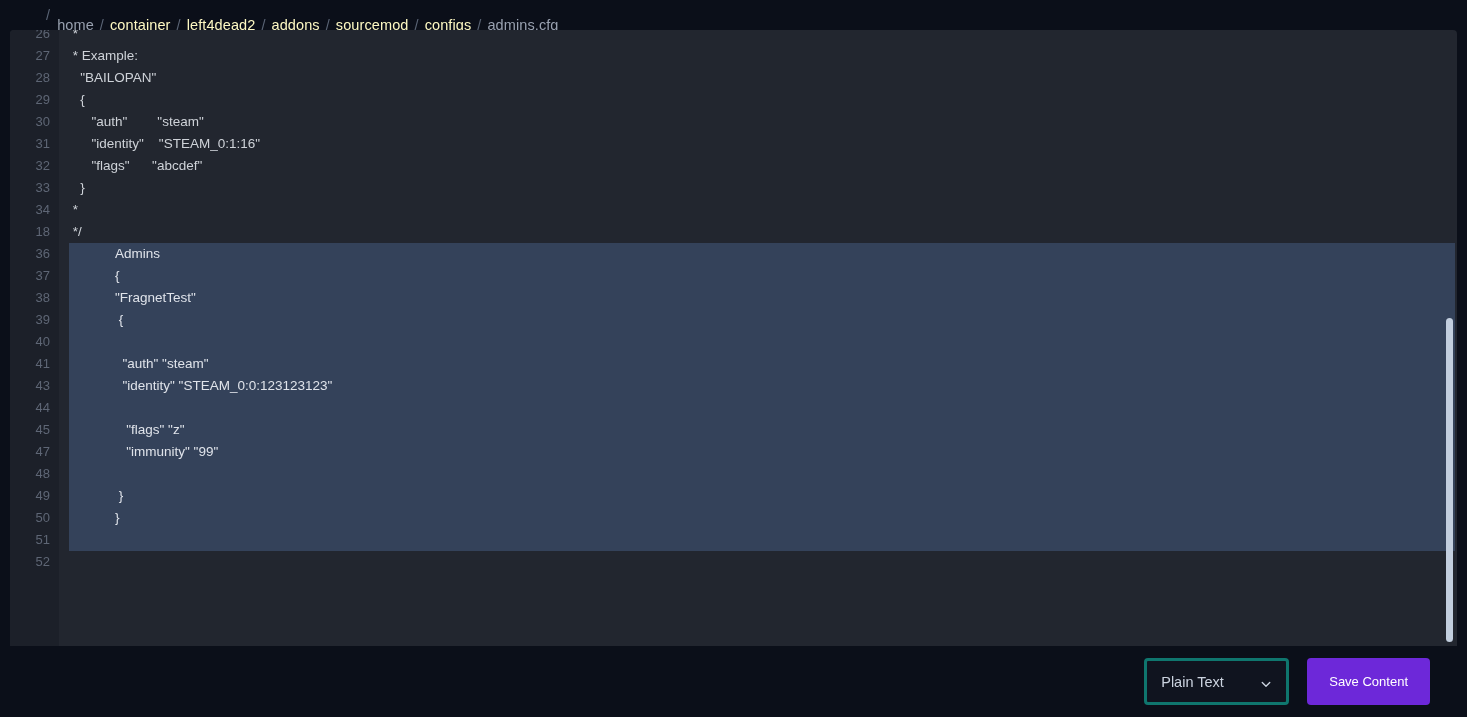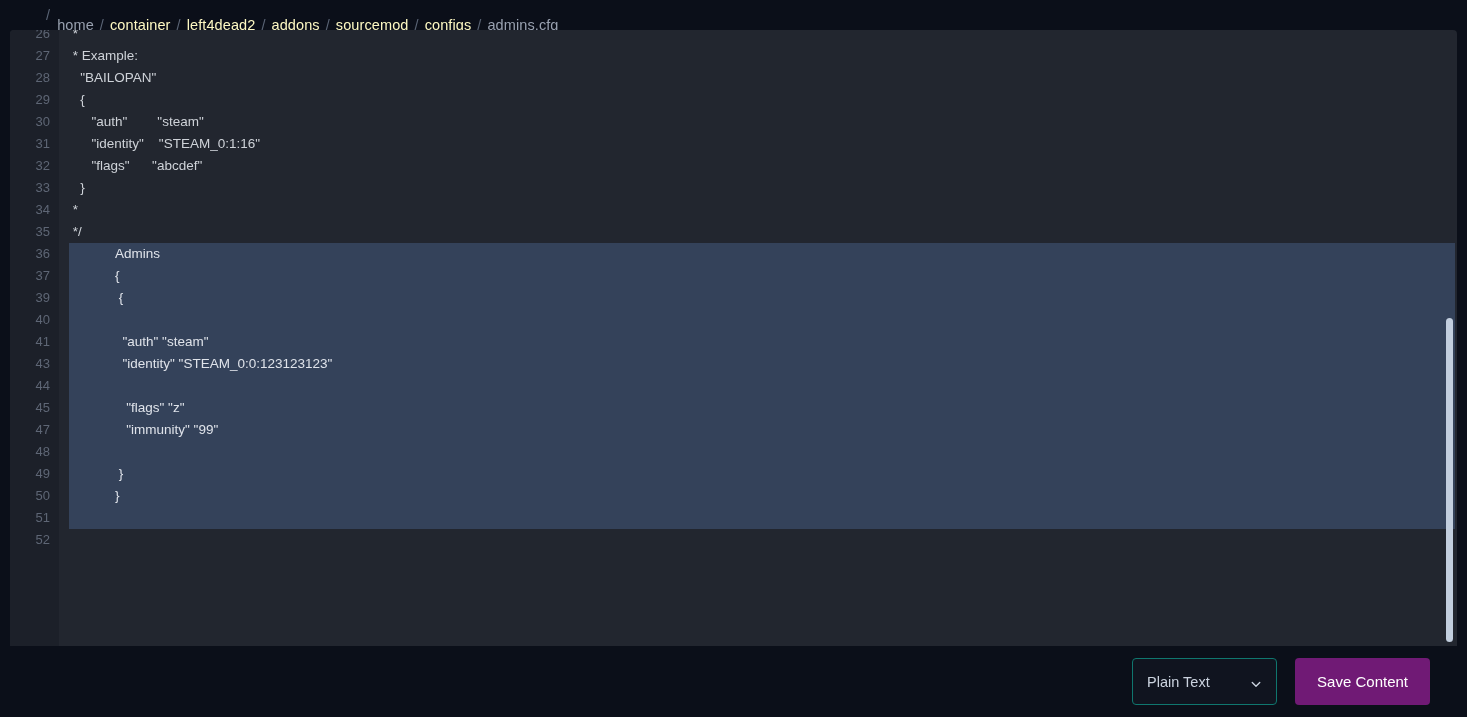--- a/index.html
+++ b/index.html
@@ -145,21 +145,21 @@
     justify-content: flex-end;
     padding-right: 37px;
     gap: 18px;
     background: #0b0f19;
   }
 
   .select-box {
     position: relative;
     width: 145px;
     height: 47px;
-    border: 1px solid #0f766e;
+    border: 3px solid #0f766e;
     border-radius: 4px;
     background: #10141f;
     display: flex;
     align-items: center;
     padding: 0 14px;
     cursor: pointer;
   }
   .select-label {
     color: #cbd3df;
     font-size: 14.5px;
@@ -168,23 +168,23 @@
   .chev {
     width: 12px;
     height: 12px;
     flex: none;
     color: #cbd3df;
   }
 
   .save-btn {
     height: 47px;
     padding: 0 22px;
-    background: #701a75;
+    background: #6d28d9;
     color: #ffffff;
-    font-size: 15px;
+    font-size: 13px;
     border: none;
     border-radius: 4px;
     cursor: pointer;
     font-family: "Liberation Sans", sans-serif;
     display: flex;
     align-items: center;
   }
 </style>
 </head>
 <body>
@@ -216,23 +216,24 @@
       <div class="code-rows" id="code-rows">
           <div class="row"><span class="ln">26</span><span class="txt"> *</span></div>
           <div class="row"><span class="ln">27</span><span class="txt"> * Example:</span></div>
           <div class="row"><span class="ln">28</span><span class="txt">   "BAILOPAN"</span></div>
           <div class="row"><span class="ln">29</span><span class="txt">   {</span></div>
           <div class="row"><span class="ln">30</span><span class="txt">      "auth"        "steam"</span></div>
           <div class="row"><span class="ln">31</span><span class="txt">      "identity"    "STEAM_0:1:16"</span></div>
           <div class="row"><span class="ln">32</span><span class="txt">      "flags"      "abcdef"</span></div>
           <div class="row"><span class="ln">33</span><span class="txt">   }</span></div>
           <div class="row"><span class="ln">34</span><span class="txt"> *</span></div>
-          <div class="row"><span class="ln">35</span><span class="txt"> */</span></div>
+          <div class="row"><span class="ln">18</span><span class="txt"> */</span></div>
           <div class="row is-selected"><div class="sel"></div><span class="ln">36</span><span class="txt">Admins</span></div>
           <div class="row is-selected"><div class="sel"></div><span class="ln">37</span><span class="txt">{</span></div>
+          <div class="row is-selected"><div class="sel"></div><span class="ln">38</span><span class="txt">"FragnetTest"</span></div>
           <div class="row is-selected"><div class="sel"></div><span class="ln">39</span><span class="txt"> {</span></div>
           <div class="row is-selected"><div class="sel"></div><span class="ln">40</span><span class="txt"></span></div>
           <div class="row is-selected"><div class="sel"></div><span class="ln">41</span><span class="txt">  "auth" "steam"</span></div>
           <div class="row is-selected"><div class="sel"></div><span class="ln">43</span><span class="txt">  "identity" "STEAM_0:0:123123123"</span></div>
           <div class="row is-selected"><div class="sel"></div><span class="ln">44</span><span class="txt"></span></div>
           <div class="row is-selected"><div class="sel"></div><span class="ln">45</span><span class="txt">   "flags" "z"</span></div>
           <div class="row is-selected"><div class="sel"></div><span class="ln">47</span><span class="txt">   "immunity" "99"</span></div>
           <div class="row is-selected"><div class="sel"></div><span class="ln">48</span><span class="txt"></span></div>
           <div class="row is-selected"><div class="sel"></div><span class="ln">49</span><span class="txt"> }</span></div>
           <div class="row is-selected"><div class="sel"></div><span class="ln">50</span><span class="txt">}</span></div>

